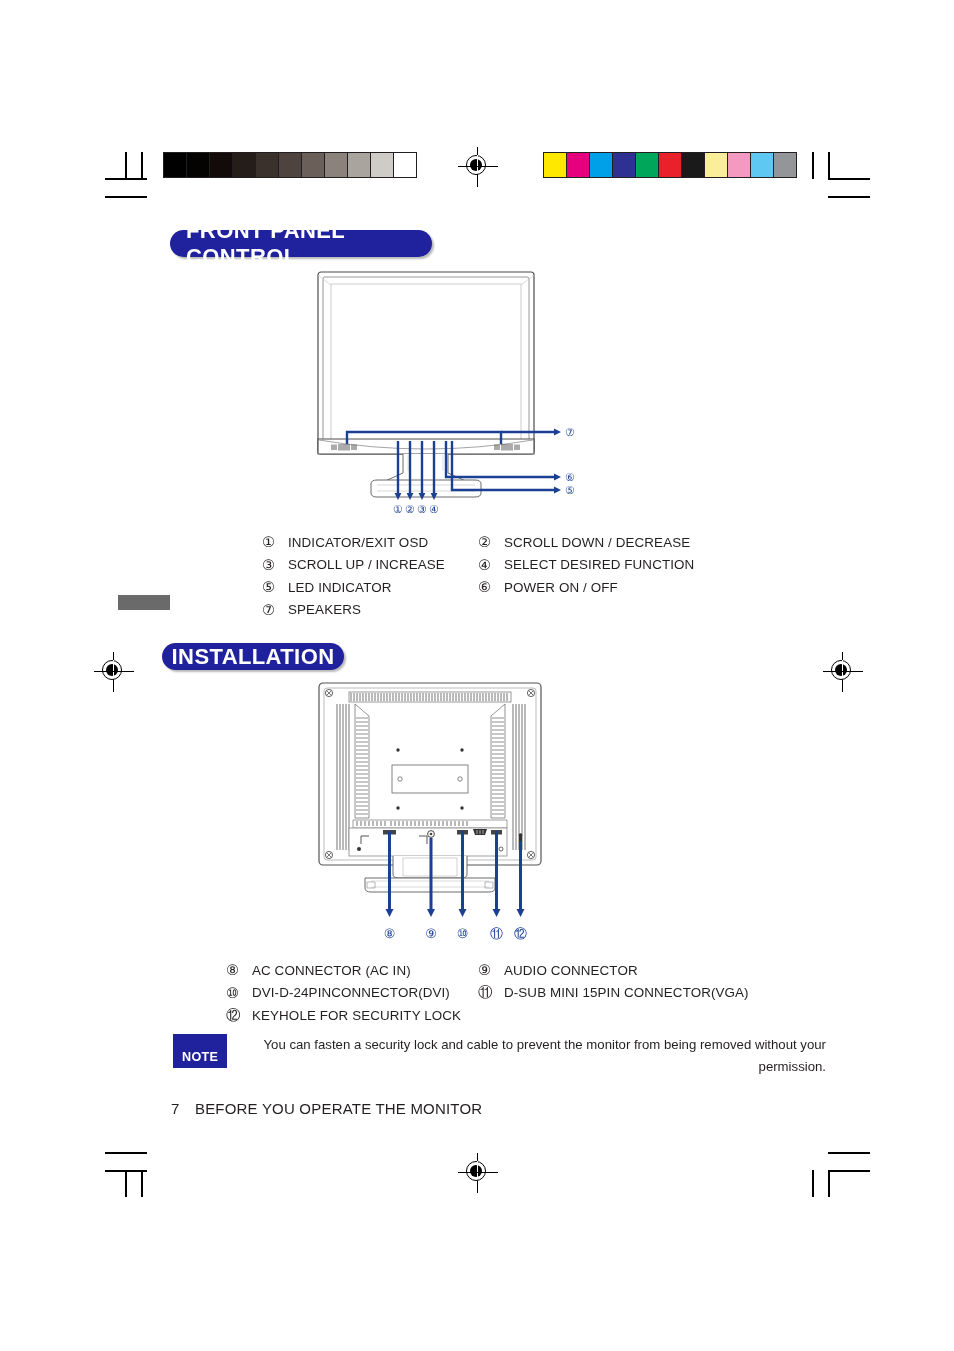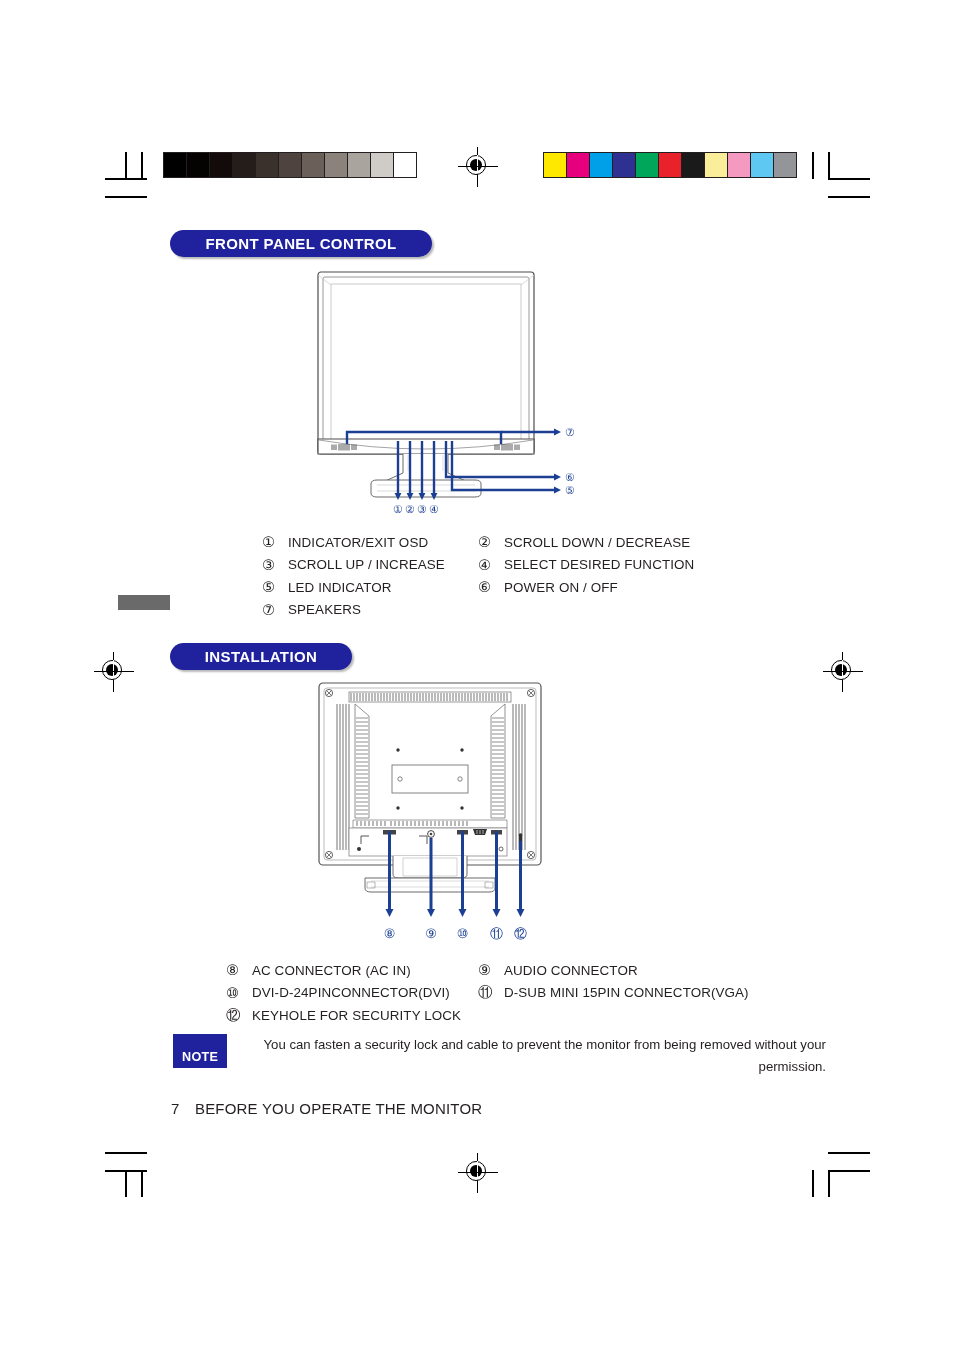--- a/index.html
+++ b/index.html
@@ -21,21 +21,21 @@
   .reg .vin{position:absolute;left:13.6px;top:3px;width:1.4px;height:18px;background:#fff;}
   .reg .hin{position:absolute;top:13.6px;left:3px;height:1.4px;width:18px;background:#fff;}
 
   
   .barwrap{position:absolute;display:flex;border:1.5px solid #231f20;background:#fff;}
   .barwrap i{display:block;width:22px;height:24px;border-right:1.5px solid #231f20;}
   .barwrap i:last-child{border-right:none;}
 
   
   .pill{position:absolute;background:#20219c;color:#fff;border-radius:22px;
-        font-size:15px;font-weight:bold;letter-spacing:.4px;
+        font-size:22px;font-weight:bold;letter-spacing:.4px;
         display:flex;align-items:center;justify-content:center;
         padding:0 16px;height:27px;box-shadow:2px 2px 2px rgba(0,0,0,.28);}
 
   
   .legend{position:absolute;font-size:13.4px;letter-spacing:.1px;color:#231f20;}
   .legend .row{display:flex;height:22.5px;align-items:center;}
   .legend .cell{display:flex;align-items:center;}
   .legend .num{width:26px;font-size:14.5px;flex:none;}
   .legend .txt{white-space:nowrap;}
 
@@ -262,21 +262,21 @@
     </div>
   </div>
   <div class="row">
     <div class="cell" style="width:216px;">
       <span class="num">⑦</span>
       <span class="txt">SPEAKERS</span>
     </div>
   </div>
 </div>
 
-<div class="pill" style="left:170px;top:643px;width:150px;">
+<div class="pill" style="left:162px;top:643px;width:150px;">
   <span>INSTALLATION</span>
 </div>
 
 <div class="abs" style="left:305px;top:678px;width:250px;height:275px;">
 <svg width="250" height="275" viewBox="0 0 250 275">
 
   <rect x="14" y="5" width="222" height="182" rx="4" fill="#ffffff" stroke="#555" stroke-width="1.2"></rect>
   <rect x="19" y="10" width="212" height="172" rx="3" fill="#ffffff" stroke="#a9a9a9" stroke-width="0.8"></rect>
 
   <g fill="none" stroke="#555" stroke-width="0.9">

